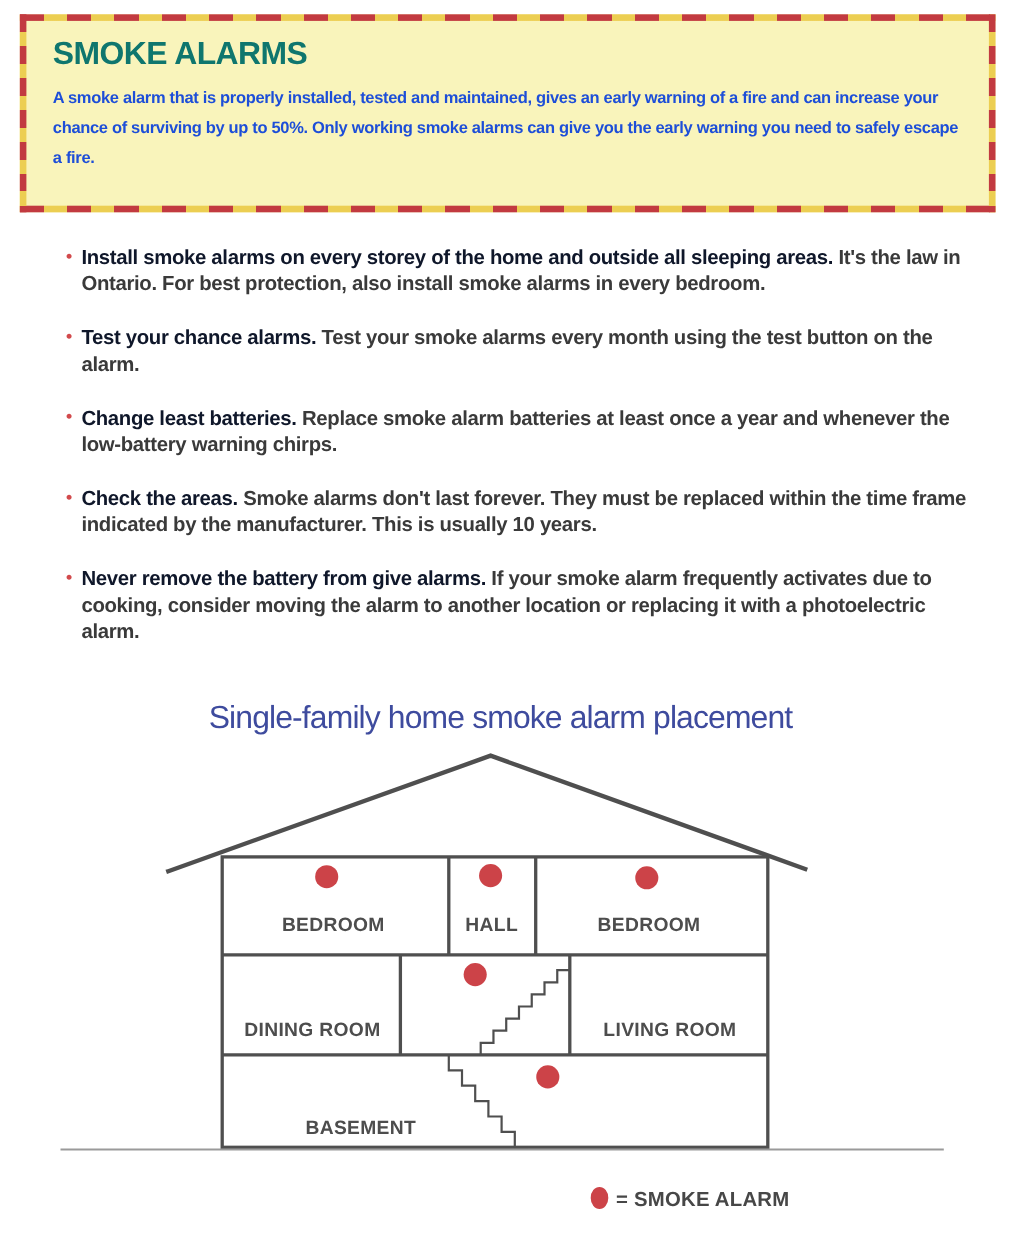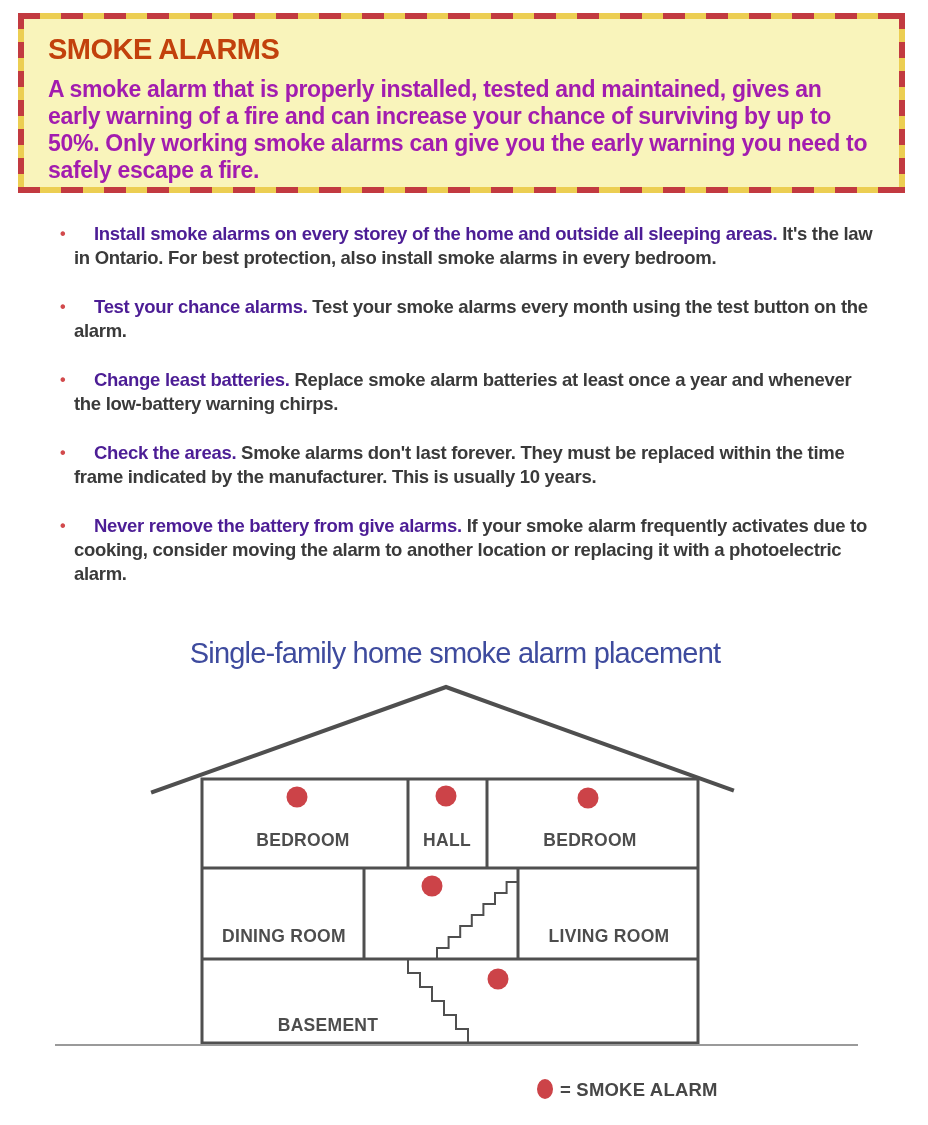--- a/index.html
+++ b/index.html
@@ -22,37 +22,37 @@
   .bstrip.bottom { bottom:0; }
   .bstrip.left, .bstrip.right {
     top:0; width:6px; height:100%;
     background:repeating-linear-gradient(180deg,#c23a40 0 16px,#ecce52 16px 29px);
   }
   .bstrip.left { left:0; }
   .bstrip.right { right:0; }
   .alert-content { position:absolute; left:6px; top:6px; right:6px; bottom:6px; padding:8px 24px 0 24px; }
   .alert-title {
     margin:6px 0 10px 0; font-size:29px; font-weight:bold; letter-spacing:-0.5px;
-    color:#c2410c;
+    color:#0f766e;
   }
   .alert-body {
-    margin:0; font-size:23px; line-height:27px; font-weight:bold;
-    letter-spacing:-0.3px; color:#a21caf; max-width:840px;
+    margin:0; font-size:15px; line-height:27px; font-weight:bold;
+    letter-spacing:-0.3px; color:#1d4ed8; max-width:840px;
   }
 
   
   .bullets { position:absolute; left:60px; top:222px; width:822px; }
   .bullet { display:flex; margin-bottom:25px; }
   .bullet .marker {
     flex:0 0 14px; color:#d24a4c; font-size:16px; line-height:24px; font-weight:bold;
   }
   .bullet .btext {
     font-size:18.5px; line-height:24px; font-weight:bold; letter-spacing:-0.3px; color:#3a3a3a;
   }
-  .bullet .lead { color:#4c1d95;margin-left:20px; }
+  .bullet .lead { color:#0f172a; }
 
   
   .diagram-title {
     position:absolute; left:0; top:637px; width:910px; margin:0; text-align:center;
     font-size:29px; font-weight:normal; letter-spacing:-0.8px; color:#3e4b9e;
   }
   .house-svg { position:absolute; left:0; top:680px; }
   .house-svg text {
     font-family:"Liberation Sans", sans-serif; font-weight:bold;
     fill:#4d4d4d; font-size:17.5px; letter-spacing:0.3px;

